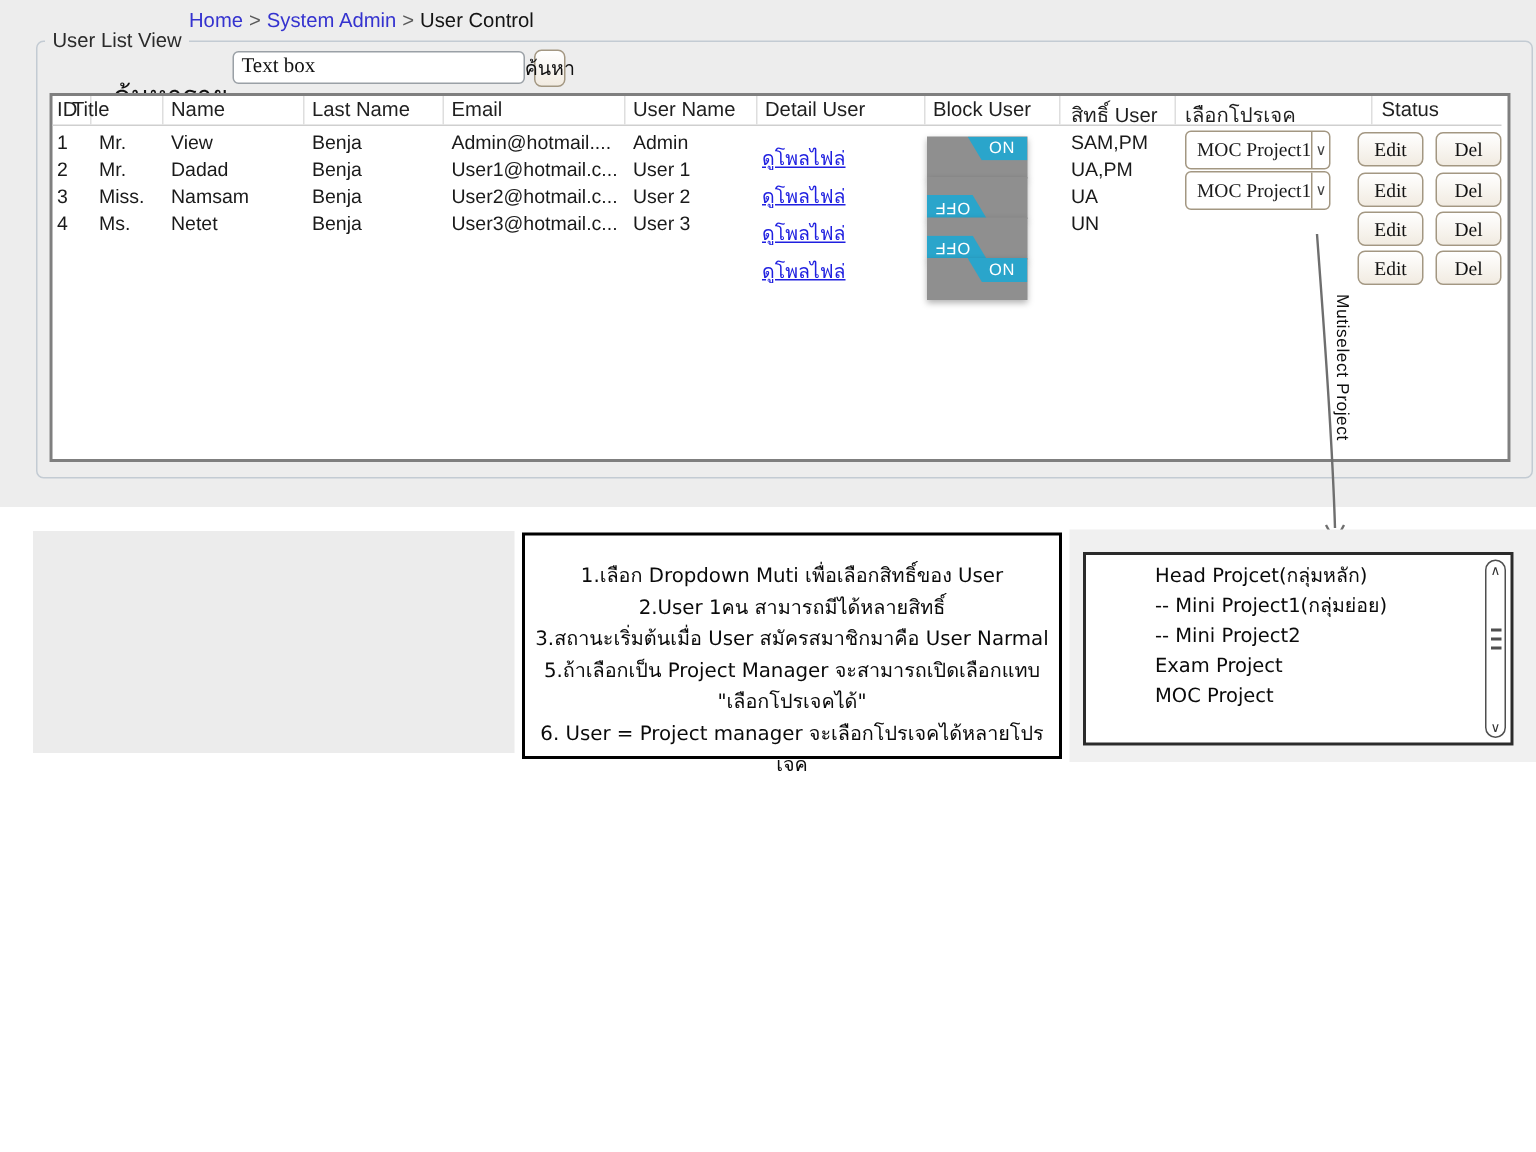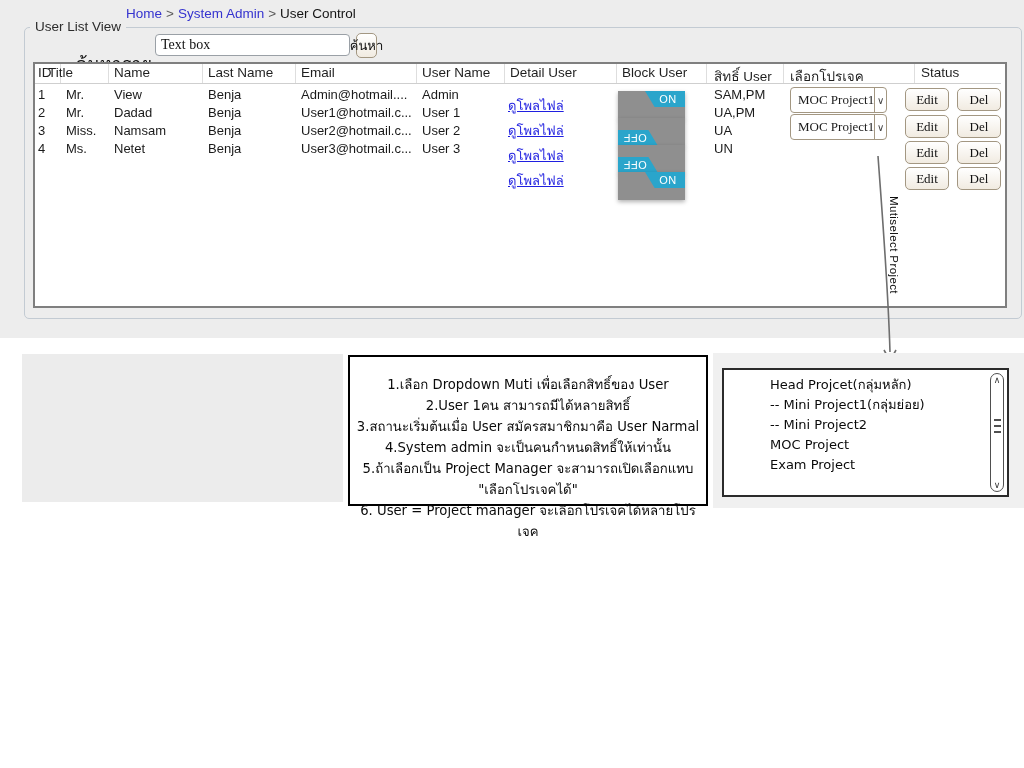--- a/index.html
+++ b/index.html
@@ -215,34 +215,33 @@
     <path d="M878 156 C 883 225, 888 285, 890 352" stroke="#6e6e6e" stroke-width="1.6" fill="none"></path>
     <path d="M884 350 L890 361 L896 350" stroke="#6e6e6e" stroke-width="1.6" fill="none"></path>
   </svg>
 
   <div id="gray-box" class="abs"></div>
 
   <div id="note-box" class="abs">
     <div>1.เลือก Dropdown Muti เพื่อเลือกสิทธิ์ของ User</div>
     <div>2.User 1คน สามารถมีได้หลายสิทธิ์</div>
     <div>3.สถานะเริ่มต้นเมื่อ User สมัครสมาชิกมาคือ User Narmal</div>
-    <div>4.System admin จะเป็นคนกำหนดสิทธิ์ให้เท่านั้น</div>
     <div>5.ถ้าเลือกเป็น Project Manager จะสามารถเปิดเลือกแทบ</div>
     <div>"เลือกโปรเจคได้"</div>
     <div>6. User = Project manager จะเลือกโปรเจคได้หลายโปรเจค</div>
   </div>
 
   <div id="listbox-panel" class="abs"></div>
   <div id="listbox" class="abs">
     <div class="items">
       <div class="item">Head Projcet(กลุ่มหลัก)</div>
       <div class="item">-- Mini Project1(กลุ่มย่อย)</div>
       <div class="item">-- Mini Project2</div>
+      <div class="item">Exam Project</div>
       <div class="item">MOC Project</div>
-      <div class="item">Exam Project</div>
     </div>
     <div id="lb-scrollbar">
       <span class="glyph">∧</span>
       <span class="grip">
           <span></span>
           <span></span>
           <span></span>
         </span>
       <span class="glyph">∨</span>
     </div>

